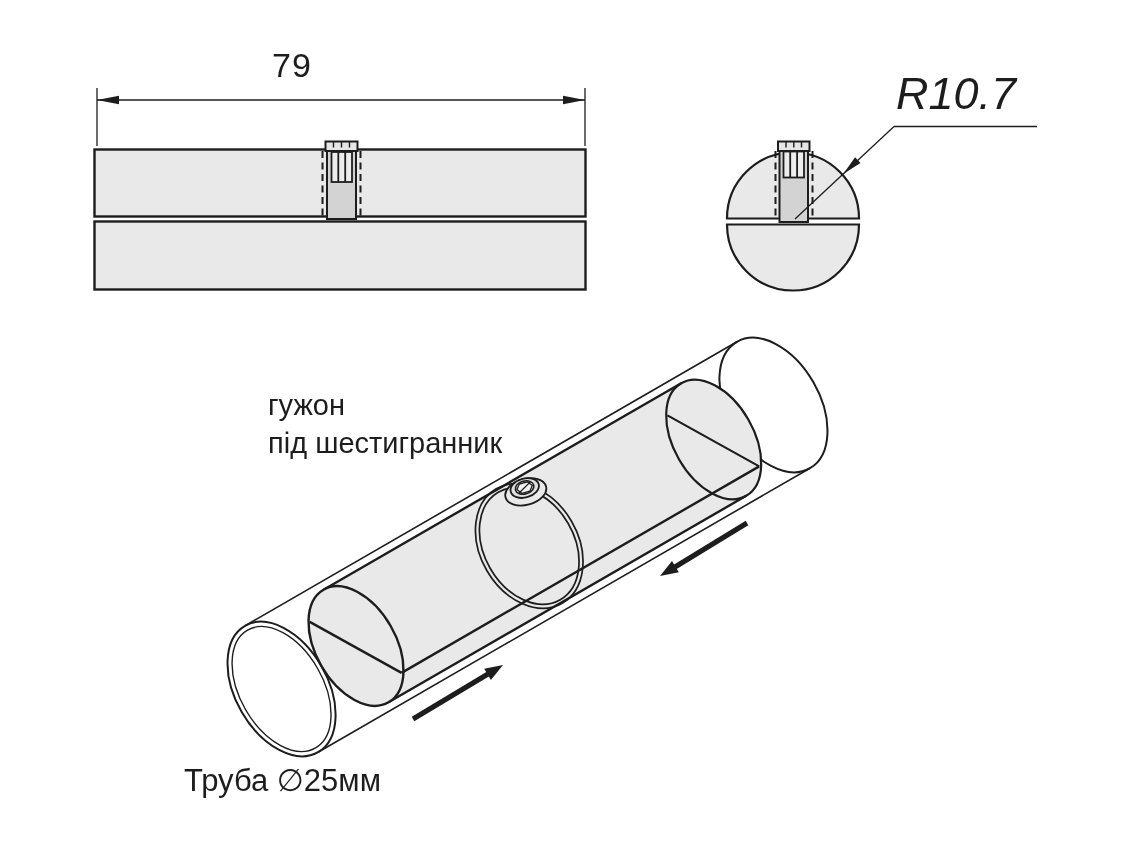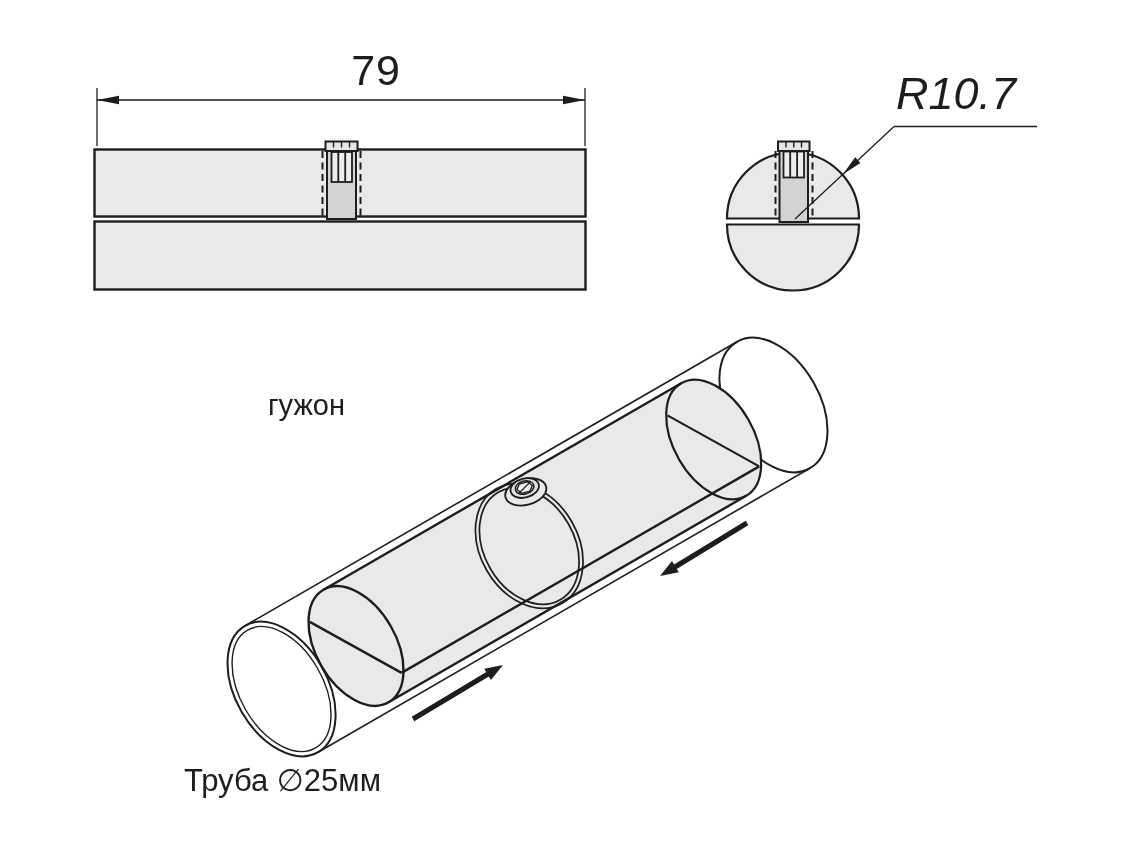--- a/index.html
+++ b/index.html
@@ -1,20 +1,20 @@
 <!DOCTYPE html>
 <html><head>
 <meta charset="utf-8">
 <style>
   html,body{margin:0;padding:0;background:#ffffff;}
   #canvas{position:relative;width:1136px;height:850px;background:#ffffff;overflow:hidden;
           font-family:"Liberation Sans", sans-serif;color:#1d1d1d;}
   #drawing-svg{position:absolute;left:0;top:0;}
   .t{position:absolute;white-space:nowrap;color:#1d1d1d;}
-  .dim79{left:261px;top:46px;width:140px;text-align:right;font-size:43px;letter-spacing:1px;}
+  .dim79{left:272px;top:46px;width:140px;text-align:left;font-size:34px;letter-spacing:1px;}
   .r107{left:896px;top:68px;width:145px;text-align:left;font-size:45px;font-style:italic;}
   .callout{left:268px;top:386px;font-size:29px;line-height:38px;}
   .tubelabel{left:184px;top:762px;font-size:31px;}
 </style>
 </head>
 <body>
 
 <div id="canvas">
 
   <svg id="drawing-svg" width="1136" height="850" viewBox="0 0 1136 850">
@@ -108,17 +108,18 @@
       </g>
     </g>
   </svg>
 
   <div class="t dim79">79</div>
 
   <div class="t r107">R10.7</div>
 
   <div class="t callout">
     <div>гужон</div>
+    <div>під шестигранник</div>
   </div>
 
   <div class="t tubelabel">Труба ∅25мм</div>
 
 </div>
 
 </body></html>

